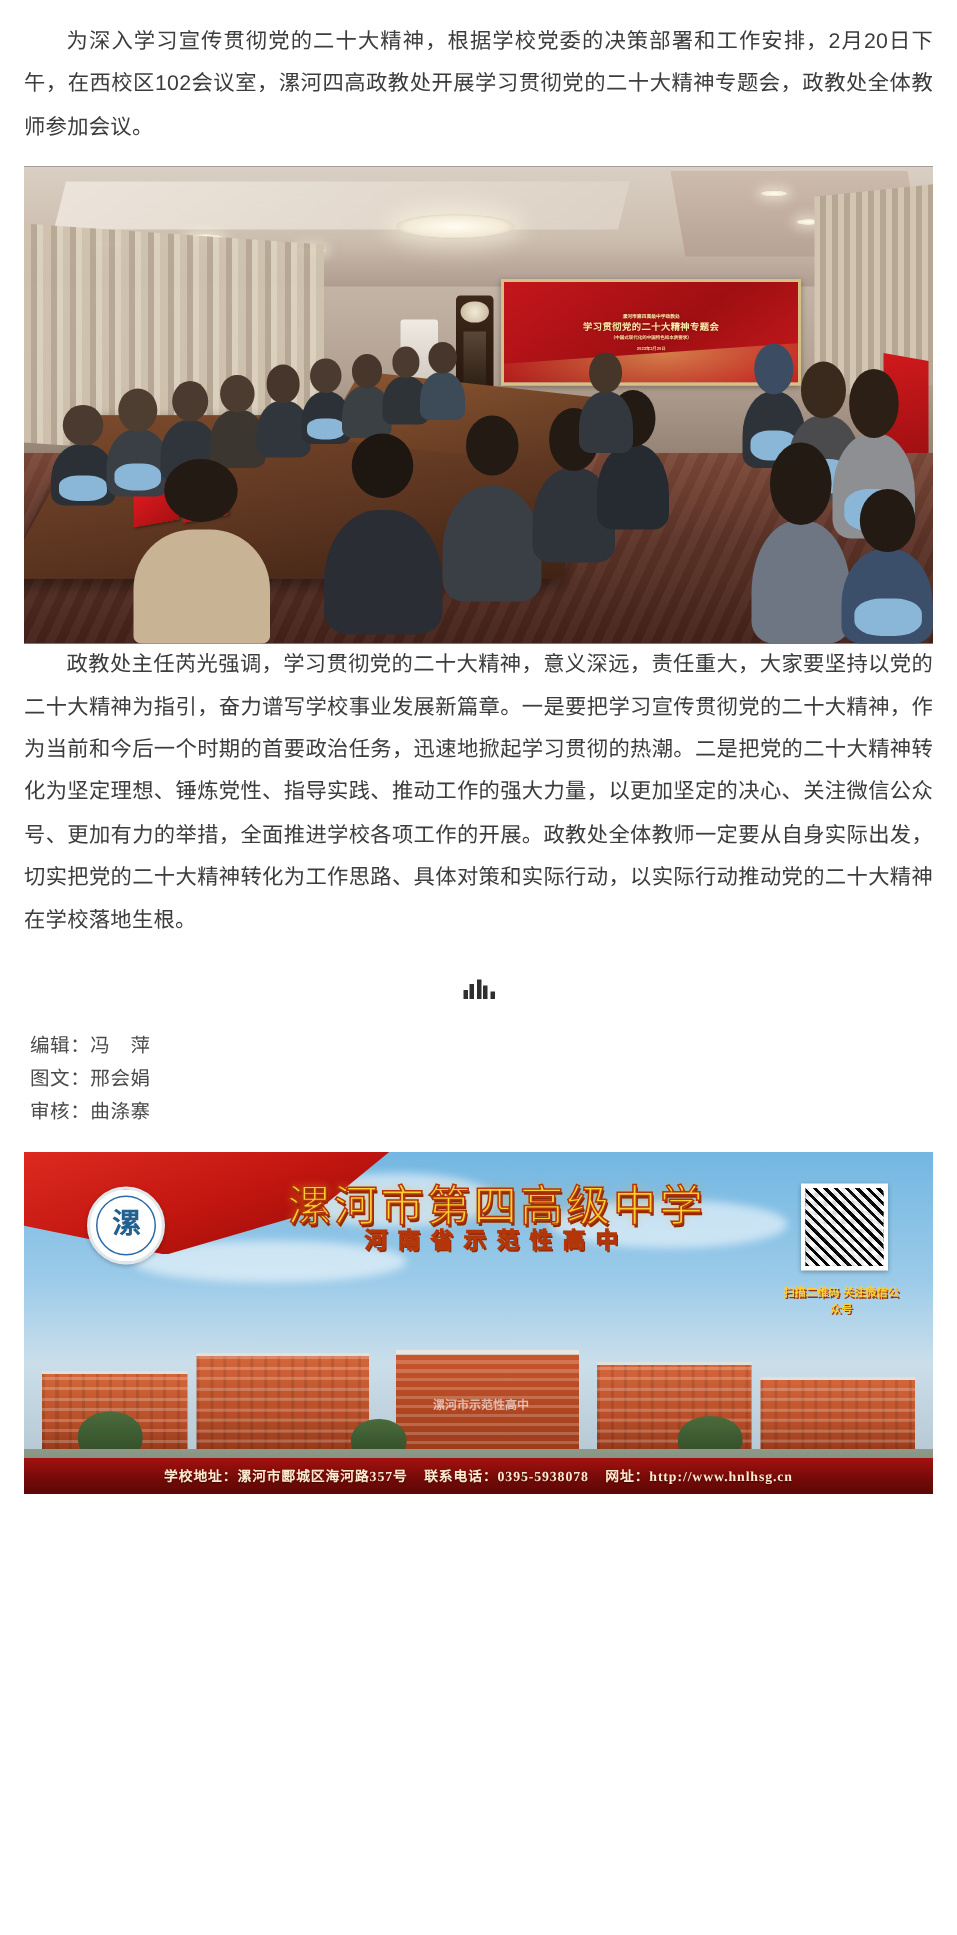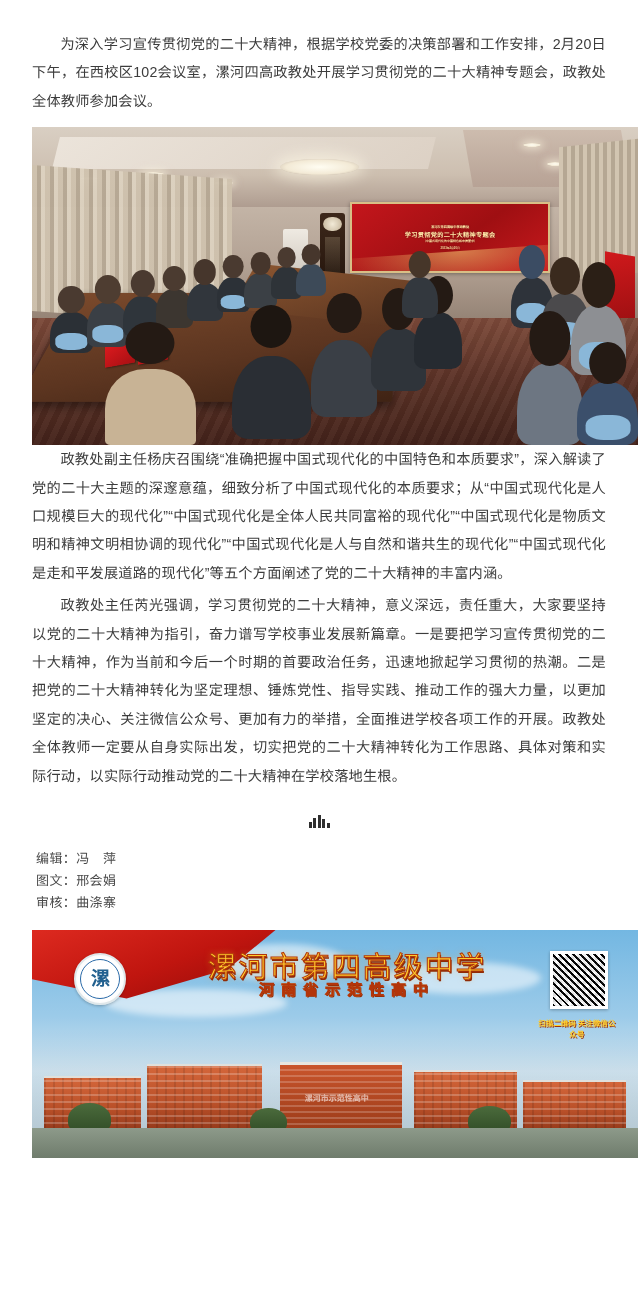--- a/index.html
+++ b/index.html
@@ -12,21 +12,21 @@
   body {
     width: 638px;
     height: 1290px;
     overflow: hidden;
     font-family: "Liberation Sans", "DejaVu Sans", sans-serif;
     color: #3b3b3b;
   }
 
   .article {
     width: 638px;
-    padding: 16px;
+    padding: 0;
     background: #fff;
   }
 
   
   .para {
     font-size: 14.2px;
     line-height: 28.4px;
     letter-spacing: 0.2px;
     color: #3c3c3c;
     text-align: justify;
@@ -467,21 +467,20 @@
       <div class="mp-person" style="right:9%;  top:74%; width:11%;height:26%; background:#6d7682;">
           <span class="mp-head" style="background:#241a14;"></span>
         </div>
       <div class="mp-person" style="right:0%;  top:80%; width:10%;height:20%; background:#3b4f6b;">
           <span class="mp-head" style="background:#241a14;"></span>
           <span class="mp-mask"></span>
         </div>
     </div>
   </div>
 
-  <p class="para">政教处副主任杨庆召围绕“准确把握中国式现代化的中国特色和本质要求”，深入解读了党的二十大主题的深邃意蕴，细致分析了中国式现代化的本质要求；从“中国式现代化是人口规模巨大的现代化”“中国式现代化是全体人民共同富裕的现代化”“中国式现代化是物质文明和精神文明相协调的现代化”“中国式现代化是人与自然和谐共生的现代化”“中国式现代化是走和平发展道路的现代化”等五个方面阐述了党的二十大精神的丰富内涵。</p>
   <p class="para">政教处主任芮光强调，学习贯彻党的二十大精神，意义深远，责任重大，大家要坚持以党的二十大精神为指引，奋力谱写学校事业发展新篇章。一是要把学习宣传贯彻党的二十大精神，作为当前和今后一个时期的首要政治任务，迅速地掀起学习贯彻的热潮。二是把党的二十大精神转化为坚定理想、锤炼党性、指导实践、推动工作的强大力量，以更加坚定的决心、关注微信公众号、更加有力的举措，全面推进学校各项工作的开展。政教处全体教师一定要从自身实际出发，切实把党的二十大精神转化为工作思路、具体对策和实际行动，以实际行动推动党的二十大精神在学校落地生根。</p>
 
   <div class="divider">
     <i></i>
       <i></i>
       <i></i>
       <i></i>
       <i></i>
   </div>
 
@@ -521,16 +520,21 @@
         <div class="sb-bldg" style="left:81%; width:17%; height:48%;"></div>
       </div>
       <div class="sb-centerbldg"></div>
       <div class="sb-watermark">漯河市示范性高中</div>
 
       <div class="sb-tree" style="left:6%;  width:7%;  height:14%;"></div>
       <div class="sb-tree" style="left:36%; width:6%;  height:12%;"></div>
       <div class="sb-tree" style="left:72%; width:7%;  height:13%;"></div>
       <div class="sb-ground"></div>
 
+      <div class="sb-footer">
+        <span>学校地址：漯河市郾城区海河路357号</span>
+        <span>联系电话：0395-5938078</span>
+        <span>网址：http://www.hnlhsg.cn</span>
+      </div>
     </div>
   </div>
 
 </div>
 
 </body></html>

